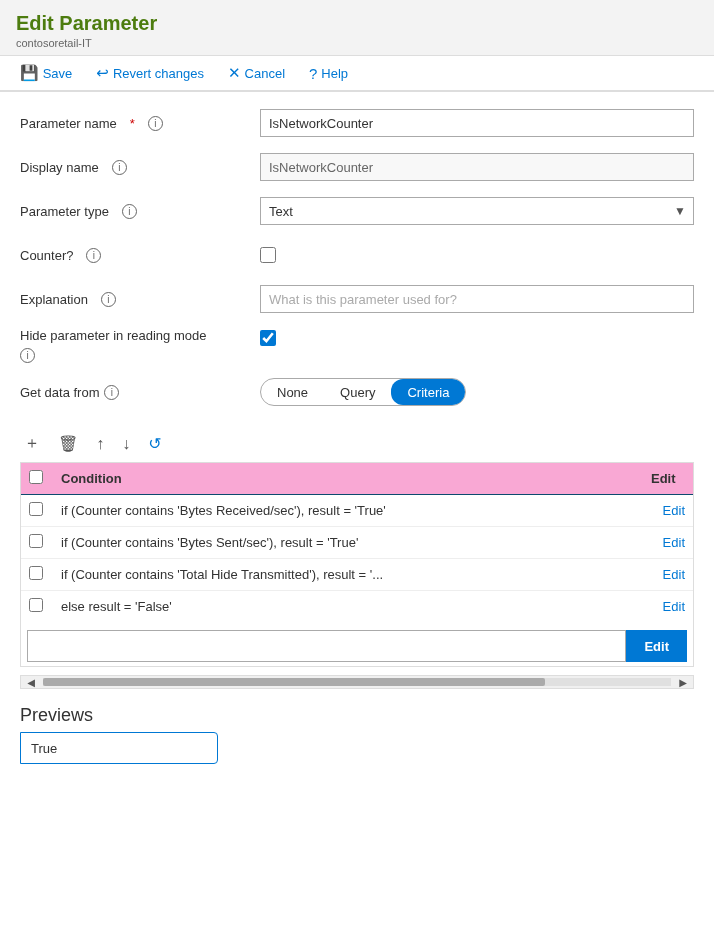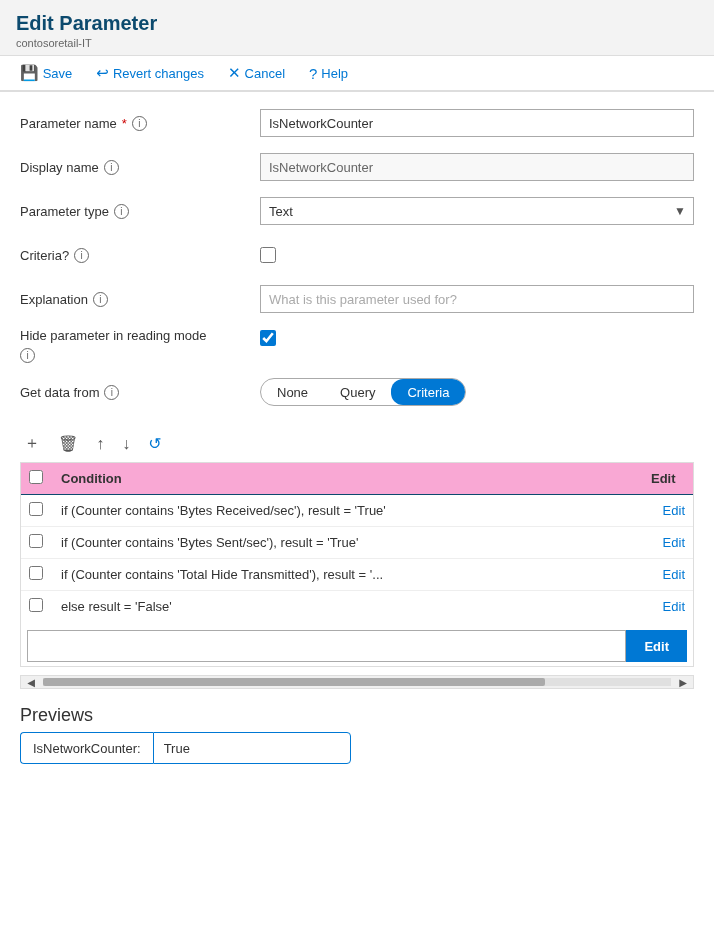--- a/index.html
+++ b/index.html
@@ -12,21 +12,21 @@
       min-height: 937px;
     }
     .top-bar {
       background: #f3f3f3;
       border-bottom: 1px solid #ddd;
       padding: 4px 0 0 0;
     }
     .page-title {
       font-size: 20px;
       font-weight: 600;
-      color: #0c4a6e;
+      color: #4d7c0f;
       padding: 8px 16px 2px 16px;
     }
     .breadcrumb {
       font-size: 11px;
       color: #666;
       padding: 0 16px 6px 16px;
     }
     .toolbar {
       display: flex;
       align-items: center;
@@ -55,21 +55,21 @@
     .form-row {
       display: flex;
       align-items: center;
       margin-bottom: 14px;
       min-height: 30px;
     }
     .form-label {
       width: 240px;
       display: flex;
       align-items: center;
-      gap: 5px;
+      gap: 13px;
       font-size: 13px;
       color: #333;
       flex-shrink: 0;
     }
     .required-star {
       color: #c00;
     }
     .info-icon {
       width: 15px;
       height: 15px;
@@ -407,21 +407,21 @@
         <option>Number</option>
         <option>Boolean</option>
         <option>Date</option>
       </select>
       <span class="select-arrow">▼</span>
     </div>
   </div>
 
   <div class="form-row">
     <div class="form-label">
-      <span>Criteria?</span>
+      <span>Counter?</span>
       <span class="info-icon">i</span>
     </div>
     <div class="checkbox-wrapper">
       <input class="checkbox-input" type="checkbox" style="">
     </div>
   </div>
 
   <div class="form-row">
     <div class="form-label">
       <span>Explanation</span>
@@ -533,18 +533,17 @@
     <div class="scroll-arrow">◀</div>
     <div class="scroll-track">
       <div class="scroll-thumb"></div>
     </div>
     <div class="scroll-arrow">▶</div>
   </div>
 
   <div class="previews-section">
     <div class="previews-title">Previews</div>
     <div class="preview-field-row">
-      <div class="preview-label-box">IsNetworkCounter:</div>
       <input class="preview-input" type="text" value="True" style="">
     </div>
   </div>
 
 </div>
 
 </body></html>

